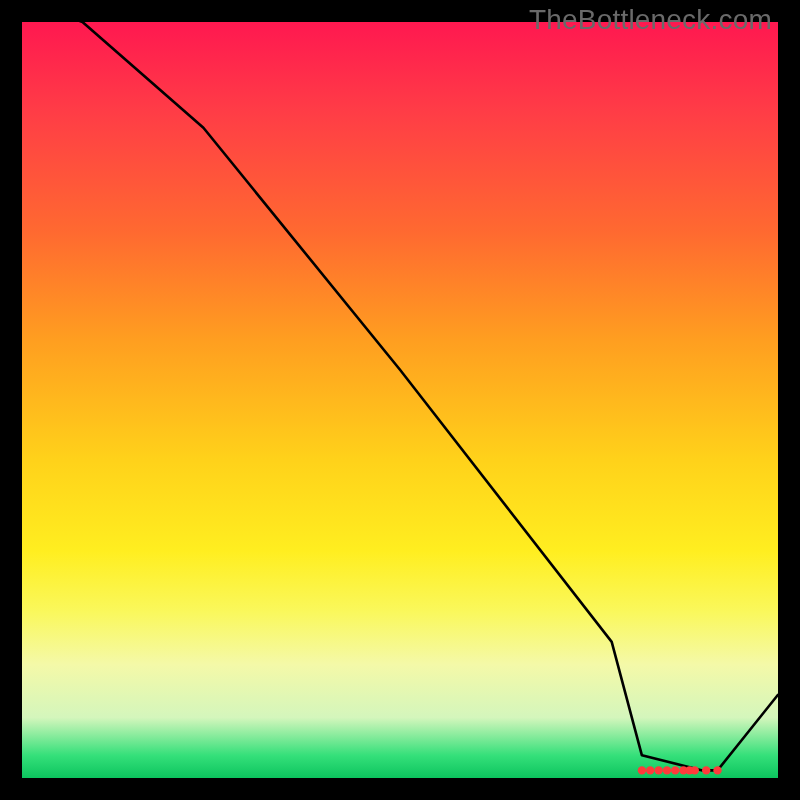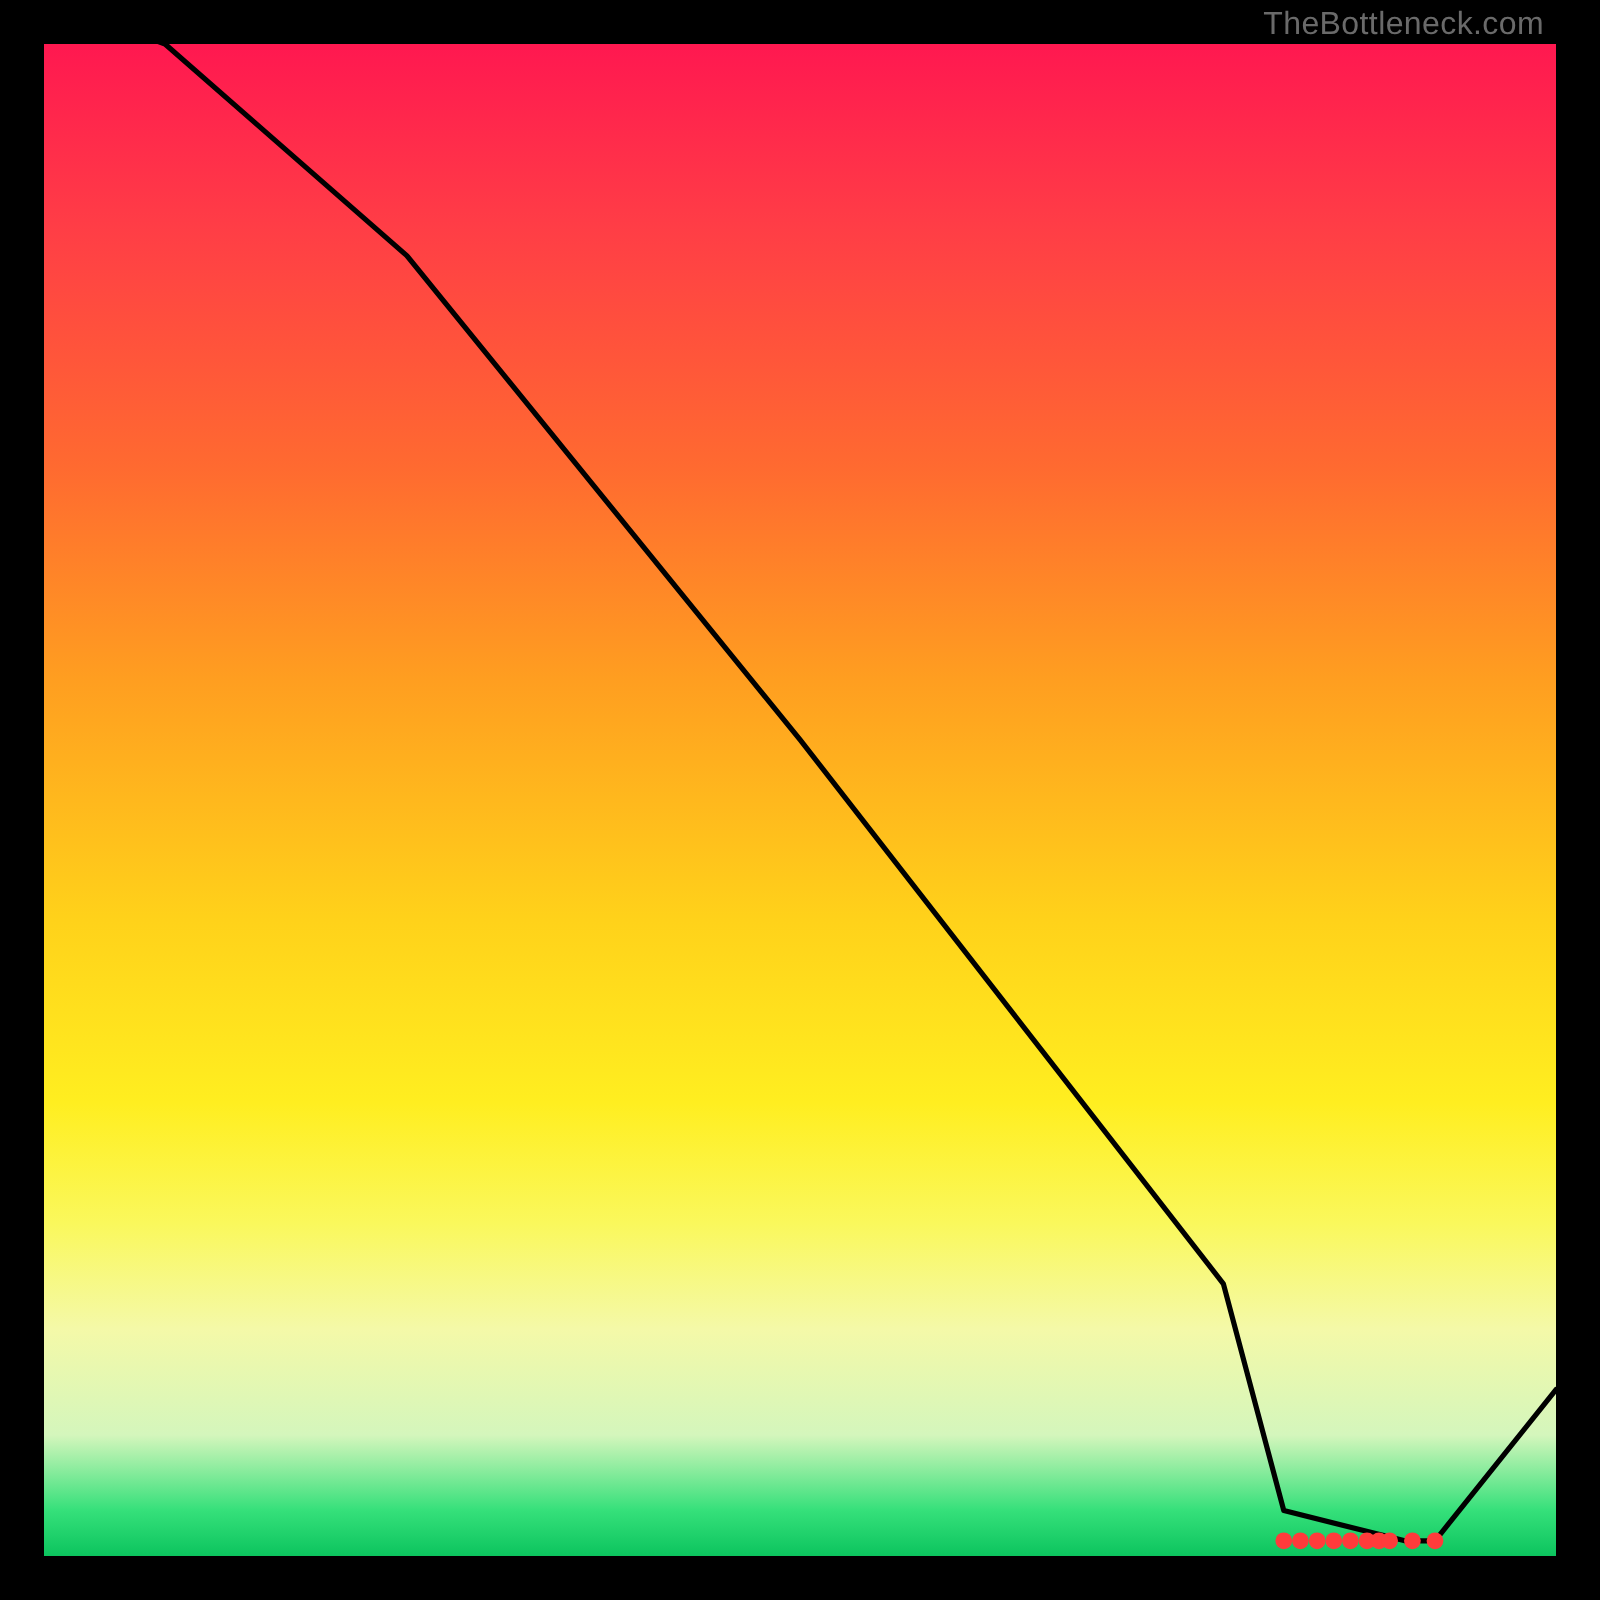--- a/index.html
+++ b/index.html
@@ -20,21 +20,21 @@
       #f4f9a8 85%,
       #d4f6bc 92%,
       #35e07a 97%,
       #0cc45e 100%);
   }
   .watermark {
     position: absolute;
     top: 4px;
     right: 28px;
     font-family: Arial, Helvetica, sans-serif;
-    font-size: 16px;
+    font-size: 28px;
     color: #6a6a6a;
     font-weight: 500;
     letter-spacing: 0.2px;
   }
   svg.lines {
     position: absolute;
     left: 22px; top: 22px;
     width: 756px; height: 756px;
     overflow: visible;
   }

